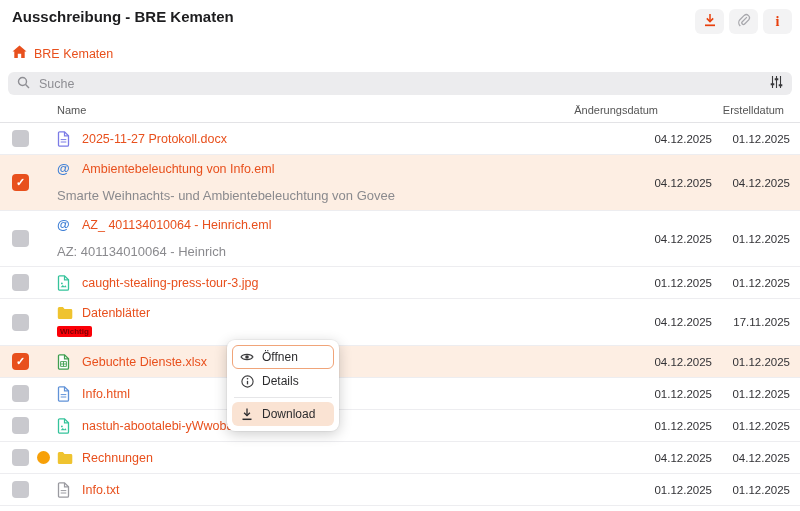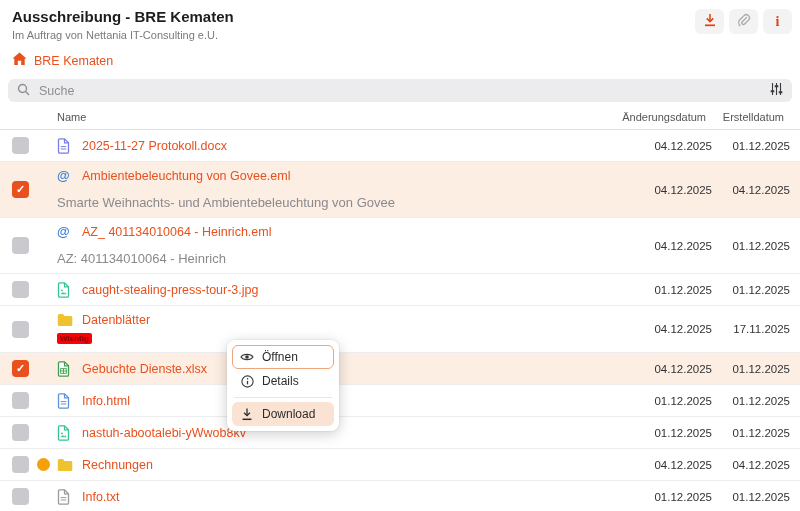--- a/index.html
+++ b/index.html
@@ -25,21 +25,21 @@
   .crumb{font-size:12.5px;color:var(--accent);text-decoration:none;cursor:pointer;}
   
   .searchbar{margin:9px 8px 0;background:#ececee;border-radius:6px;height:23px;
     display:flex;align-items:center;padding:8px 9px;gap:7px;}
   .searchbar input{flex:1;border:none;outline:none;background:transparent;font-size:12.5px;
     font-family:"Liberation Sans",sans-serif;color:#1d1d1f;}
   .searchbar input::placeholder{color:#8e8e93;}
   .filter-btn{border:none;background:transparent;padding:0;cursor:pointer;display:flex;align-items:center;}
   
   .thead{display:flex;align-items:center;padding:9px 0 6px;font-size:11px;color:#555;
-    border-bottom:1px solid #e3e3e6;}
+    border-bottom:1px solid #e3e3e6;gap:48px;}
   .th-name{flex:1;padding-left:57px;}
   .th-mod{width:95px;text-align:right;flex-shrink:0;}
   .th-cre{width:78px;text-align:right;flex-shrink:0;margin-right:16px;}
   .row{display:flex;align-items:center;border-bottom:1px solid #ededf0;padding:7px 0;min-height:32px;}
   .row.selected{background:var(--sel);}
   .cb{width:17px;height:17px;border-radius:4px;background:#c9c9ce;margin-left:12px;flex-shrink:0;
     display:flex;align-items:center;justify-content:center;cursor:pointer;
     color:#fff;font-size:11px;font-weight:bold;}
   .cb.checked{background:var(--accent);}
   .dotslot{width:28px;flex-shrink:0;display:flex;align-items:center;justify-content:center;}
@@ -64,21 +64,20 @@
   .ctx-item.hovered{background:var(--hover);}
   .ctx-divider{height:1px;background:#e6e6e8;margin:4px 2px;}
   .ctx-ico{width:14px;display:flex;align-items:center;justify-content:center;flex-shrink:0;}
 </style>
 </head>
 <body>
 
 <div class="header">
   <div>
     <div class="title">Ausschreibung - BRE Kematen</div>
-    <div class="subtitle">Im Auftrag von Nettania IT-Consulting e.U.</div>
   </div>
   <div class="actions">
     <button class="action-btn">
       <span>
         <svg width="14" height="14" viewBox="0 0 14 14" fill="none" stroke="#e8400d" stroke-width="1.5">
           <path d="M7 1 V8.3"></path>
             <path d="M3.8 5.4 L7 8.6 L10.2 5.4"></path>
             <path d="M2 12.3 H12" stroke-width="1.7"></path>
         </svg>
       </span>
@@ -149,21 +148,21 @@
     <span class="date cre">01.12.2025</span>
     </div>
     <div class="row selected">
     <span class="cb checked">✓</span>
     <span class="dotslot"></span>
     <div class="content">
       <div class="line1">
         <span class="ficon">
             <span class="at-glyph">@</span>
           </span>
-        <a class="fname">Ambientebeleuchtung von Govee.eml</a>
+        <a class="fname">Ambientebeleuchtung von Info.eml</a>
       </div>
       <div class="sub">Smarte Weihnachts- und Ambientebeleuchtung von Govee</div>
 
     </div>
     <span class="date mod">04.12.2025</span>
     <span class="date cre">04.12.2025</span>
     </div>
     <div class="row">
     <span class="cb"></span>
     <span class="dotslot"></span>

